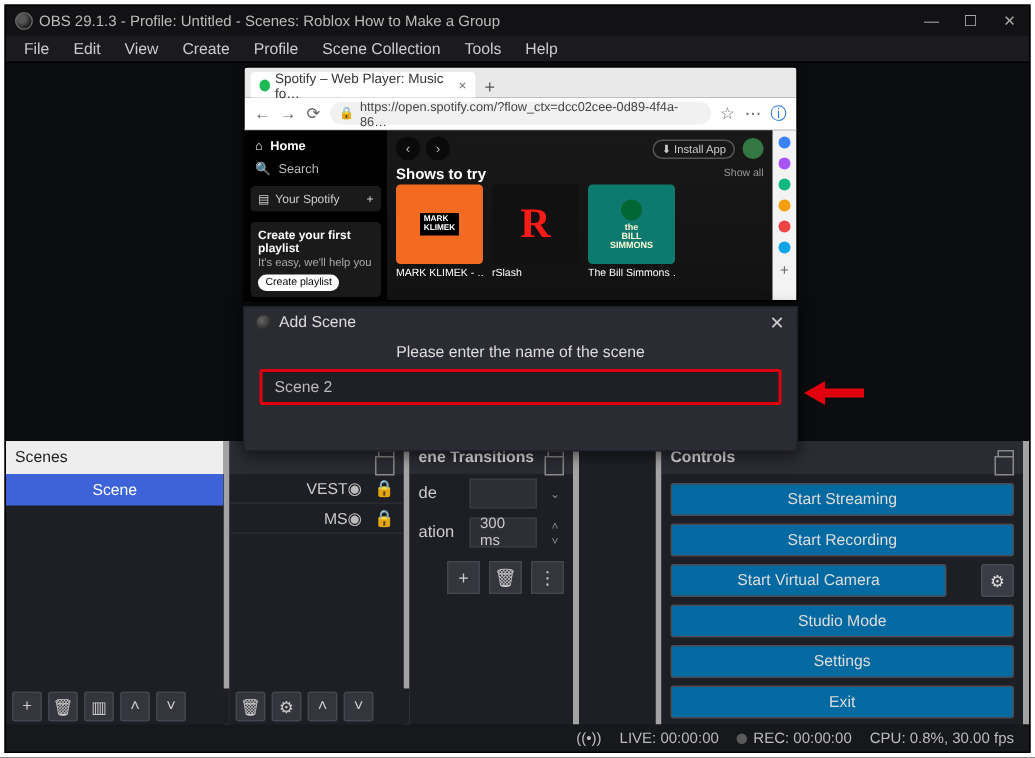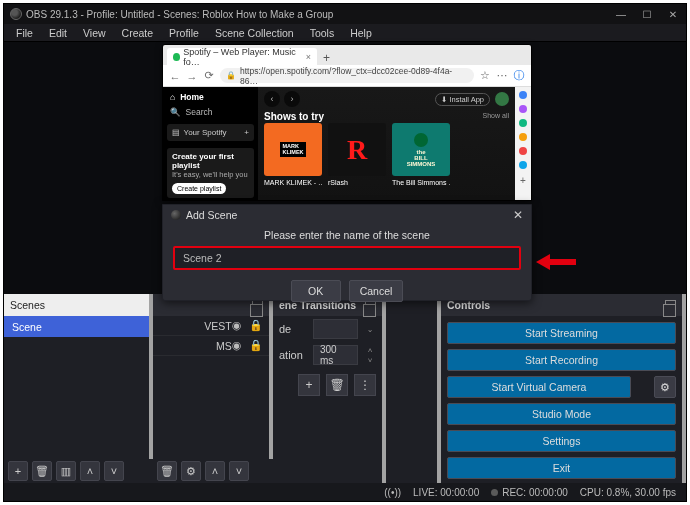--- a/index.html
+++ b/index.html
@@ -62,21 +62,21 @@
   .popicon:after { content:""; position:absolute; width:11px; height:11px; border:1px solid #888; left:-3px; top:3px; background:#2b2c33;}
   .dock-body { flex:1; background:#1e1f25; overflow:hidden; }
 
   
   .scenes-dock { width:149px; }
   .scenes-dock .dock-header { background:#eee; color:#222; font-weight:400;}
   .scene-item {
     height:21px; display:flex; align-items:center; padding:0 8px;
     font-size:10.5px;
   }
-  .scene-item.selected { background:#3e62d8; color:#fff; }
+  .scene-item.selected { background:#3e62d8; color:#fff;justify-content:center; }
 
   
   .sources-dock { width:120px; }
   .source-row {
     height:20px; display:flex; align-items:center; padding:0 6px;
     font-size:10.5px; justify-content:flex-end; border-bottom:1px solid #2a2b30;
   }
   .row-icons { display:flex; gap:8px; color:#bbb; font-size:11px;}
 
   
@@ -459,24 +459,20 @@
           <span class="ic"></span>
           <span>Add Scene</span>
         </span>
       <span class="close">✕</span>
     </div>
     <div class="modal-body">
       <div>Please enter the name of the scene</div>
       <div class="scene-name-field">
         <span>Scene 2</span>
       </div>
-      <div class="modal-buttons">
-        <div class="mbtn">OK</div>
-        <div class="mbtn">Cancel</div>
-      </div>
     </div>
   </div>
 
   <div class="arrow">
     <div class="head"></div>
       <div class="shaft"></div>
   </div>
 
 </div>
 

